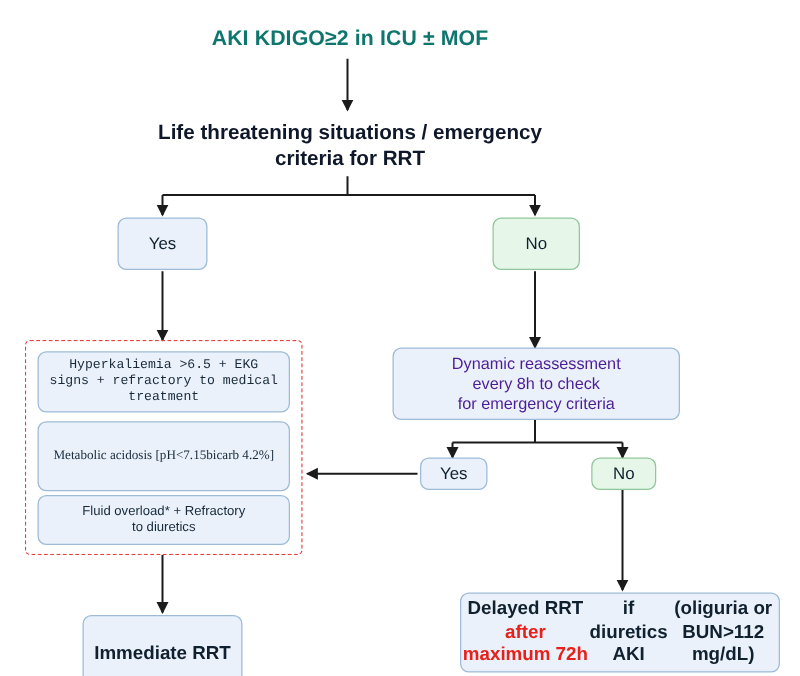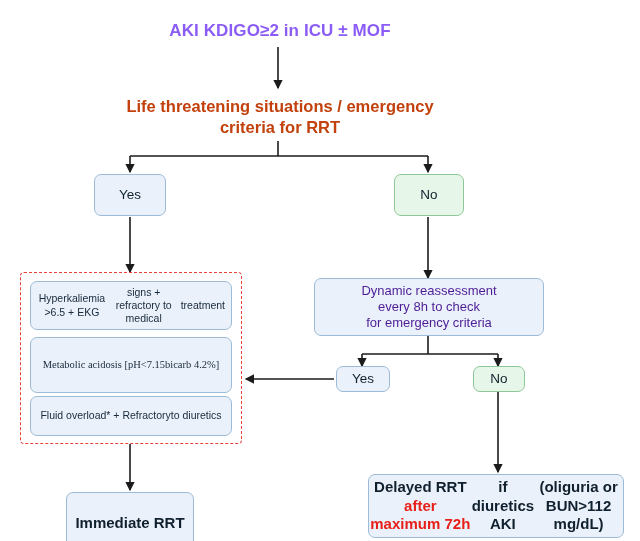--- a/index.html
+++ b/index.html
@@ -22,27 +22,27 @@
     box-sizing: border-box;
     display: flex;
     align-items: center;
     justify-content: center;
     text-align: center;
     line-height: 1.25;
   }
   .title {
     font-weight: bold;
     font-size: 17px;
-    color: #8b5cf6;
+    color: #0f766e;
     letter-spacing: 0.1px;
   }
   .subtitle {
     font-weight: bold;
     font-size: 16.5px;
-    color: #c2410c;
+    color: #0f172a;
   }
   .box {
     border-radius: 7px;
     border: 1px solid #9dbbd6;
     background: #eaf1fb;
     color: #10202e;
   }
   .box.green {
     border: 1px solid #8fc79a;
     background: #e6f7e9;
@@ -134,32 +134,32 @@
   <div class="node box yn" style="left:94px; top:174px; width:72px; height:42px;">
     <span>Yes</span>
   </div>
 
   <div class="node box green yn" style="left:394px; top:174px; width:70px; height:42px;">
     <span>No</span>
   </div>
 
   <div class="dashed-region" style="left:20px; top:272px; width:222px; height:172px;"></div>
 
-  <div class="node box small-box" style="left:30px; top:281px; width:202px; height:49px; flex-direction:row;">
+  <div class="node box small-box" style="left:30px; top:281px; width:202px; height:49px; flex-direction:column;font-family:Liberation Mono, monospace;">
     <span>Hyperkaliemia &gt;6.5 + EKG</span>
     <span>signs + refractory to medical</span>
     <span>treatment</span>
   </div>
 
   <div class="node box small-box" style="left:30px; top:337px; width:202px; height:56px; flex-direction:row;font-family:Liberation Serif, serif;">
     <span>Metabolic acidosis [pH&lt;7.15</span>
     <span>bicarb 4.2%]</span>
   </div>
 
-  <div class="node box small-box" style="left:30px; top:396px; width:202px; height:40px; flex-direction:row;">
+  <div class="node box small-box" style="left:30px; top:396px; width:202px; height:40px; flex-direction:column;">
     <span>Fluid overload* + Refractory</span>
     <span>to diuretics</span>
   </div>
 
   <div class="node box mid-box" style="left:314px; top:278px; width:230px; height:58px; flex-direction:column;">
     <span>Dynamic reassessment</span>
     <span>every 8h to check</span>
     <span>for emergency criteria</span>
   </div>
 

